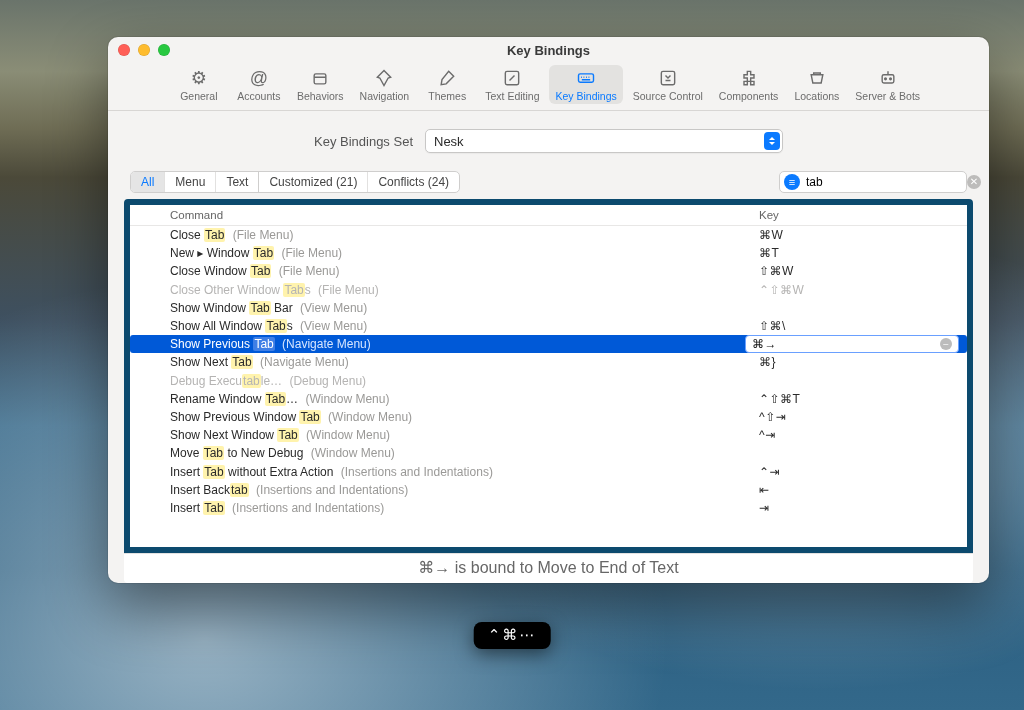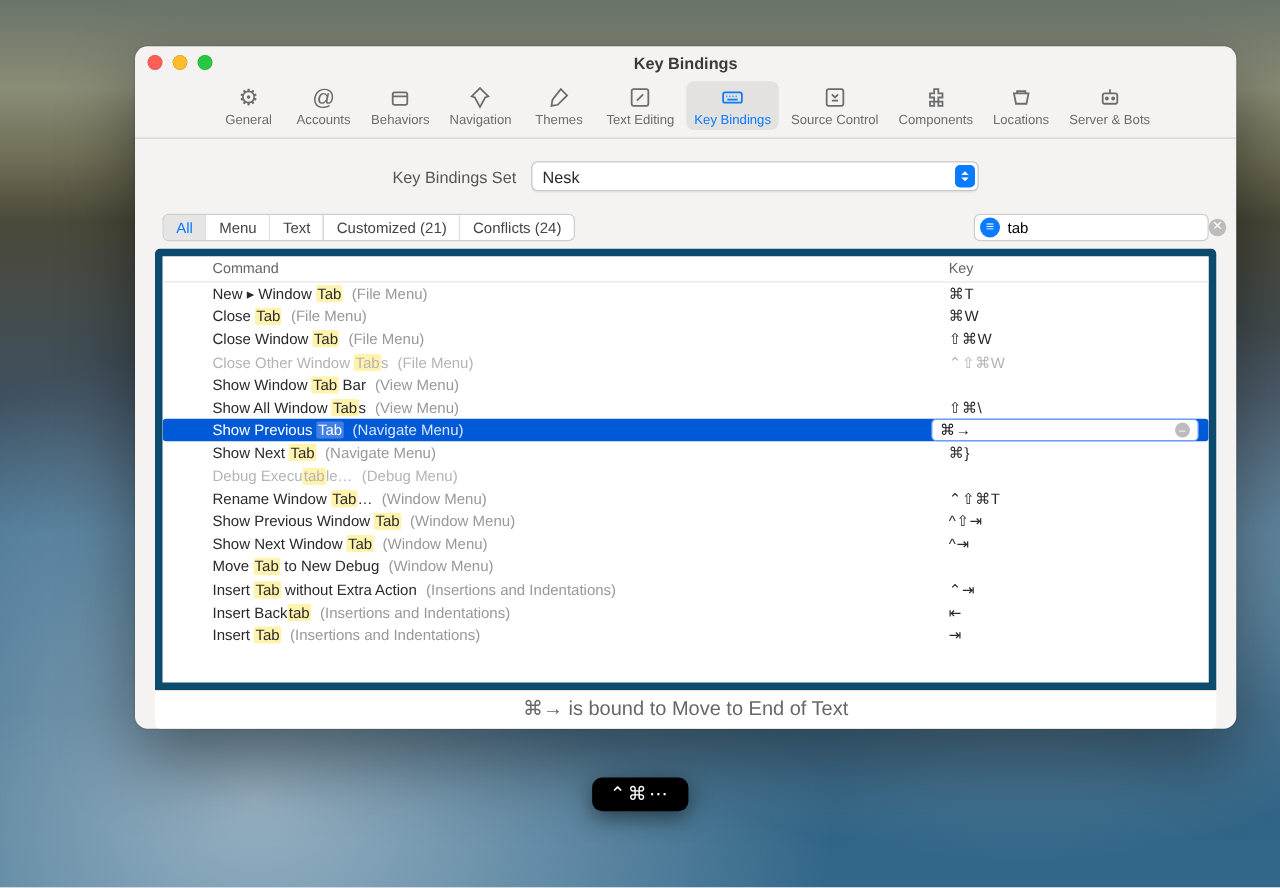--- a/index.html
+++ b/index.html
@@ -345,26 +345,26 @@
       </div>
     </div>
 
     <div class="listwrap">
       <div class="list-head">
         <div class="col-cmd">Command</div>
         <div class="col-key">Key</div>
       </div>
       <div class="rows" id="rows">
           <div class="row">
+            <span class="cmd"><span>Close </span><span class="hl">Tab</span><span></span><span class="ctx"> (File Menu)</span></span>
+            <span class="key">⌘W</span>
+          </div>
+          <div class="row">
             <span class="cmd"><span>New ▸ Window </span><span class="hl">Tab</span><span></span><span class="ctx"> (File Menu)</span></span>
             <span class="key">⌘T</span>
-          </div>
-          <div class="row">
-            <span class="cmd"><span>Close </span><span class="hl">Tab</span><span></span><span class="ctx"> (File Menu)</span></span>
-            <span class="key">⌘W</span>
           </div>
           <div class="row">
             <span class="cmd"><span>Close Window </span><span class="hl">Tab</span><span></span><span class="ctx"> (File Menu)</span></span>
             <span class="key">⇧⌘W</span>
           </div>
           <div class="row dis">
             <span class="cmd"><span>Close Other Window </span><span class="hl">Tab</span><span>s</span><span class="ctx"> (File Menu)</span></span>
             <span class="key">⌃⇧⌘W</span>
           </div>
           <div class="row">

